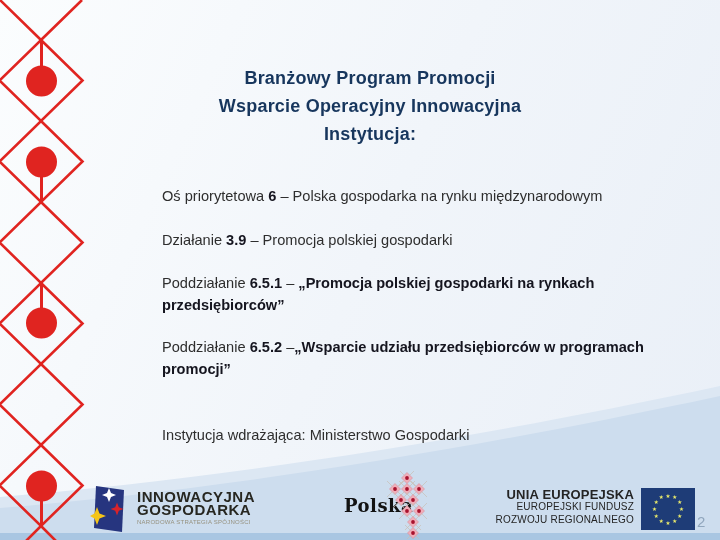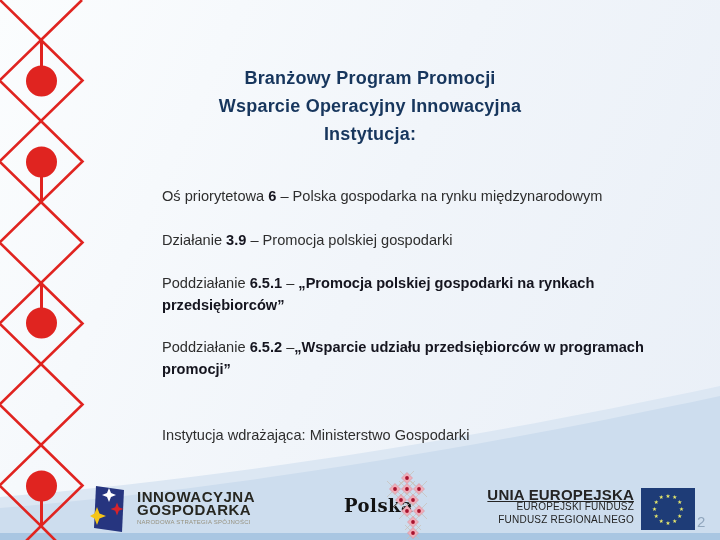--- a/index.html
+++ b/index.html
@@ -24,21 +24,21 @@
   #ig-logo{position:absolute;left:90px;top:483px;display:flex;}
   #ig-text{margin-left:7px;padding-top:7px;}
   .ig-line{font-size:15px;font-weight:bold;color:#272721;letter-spacing:.5px;line-height:13px;}
   #ig-sub{font-size:6px;color:#96917e;letter-spacing:.25px;margin-top:3px;}
   #polska-label{
     position:absolute;left:344px;top:495px;font-family:"DejaVu Serif",serif;
     font-weight:bold;font-size:18px;color:#121212;letter-spacing:.5px;
   }
   #folk-ornament{position:absolute;left:374px;top:471px;}
   #eu-text{position:absolute;right:86px;top:488px;text-align:right;color:#242424;}
-  #eu-line1{font-size:15px;font-weight:bold;line-height:13px;letter-spacing:.2px;text-decoration:underline;}
+  #eu-line1{font-size:13px;font-weight:bold;line-height:13px;letter-spacing:.2px;}
   .eu-line{font-size:10px;line-height:12.5px;letter-spacing:.2px;}
   #eu-flag{position:absolute;left:641px;top:488px;}
   #page-number{position:absolute;left:697px;top:513px;font-size:15px;color:#90a6bd;}
 </style>
 </head>
 <body>
 
 <div id="slide">
 
   <svg class="layer" width="720" height="540" viewBox="0 0 720 540">
@@ -148,21 +148,21 @@
       <circle cx="39" cy="51" r="1.9" fill="#a8122e"></circle>
       <line x1="31" y1="54" x2="47" y2="70" stroke="#c8beb4" stroke-width="0.7"></line>
       <line x1="31" y1="70" x2="47" y2="54" stroke="#c8beb4" stroke-width="0.7"></line>
       <path d="M39,56.5 L44.5,62 L39,67.5 L33.5,62 Z" fill="#f0aeb9" stroke="#d58f9b" stroke-width="0.6"></path>
       <circle cx="39" cy="62" r="1.9" fill="#a8122e"></circle>
     </svg>
 
   <div id="eu-text">
     <div id="eu-line1">UNIA EUROPEJSKA</div>
     <div class="eu-line">EUROPEJSKI FUNDUSZ</div>
-    <div class="eu-line">FUNDUSZ REGIONALNEGO</div>
+    <div class="eu-line">ROZWOJU REGIONALNEGO</div>
   </div>
   <svg id="eu-flag" width="54" height="42" viewBox="0 0 54 42">
     <rect x="0" y="0" width="54" height="42" fill="#1e3c77"></rect>
     <g id="eu-stars" fill="#eded6b" font-size="5.5" text-anchor="middle" font-family="DejaVu Sans, sans-serif">
         <text x="27.0" y="9.5">★</text>
         <text x="33.8" y="11.3">★</text>
         <text x="38.7" y="16.3">★</text>
         <text x="40.5" y="23.0">★</text>
         <text x="38.7" y="29.7">★</text>
         <text x="33.8" y="34.7">★</text>

